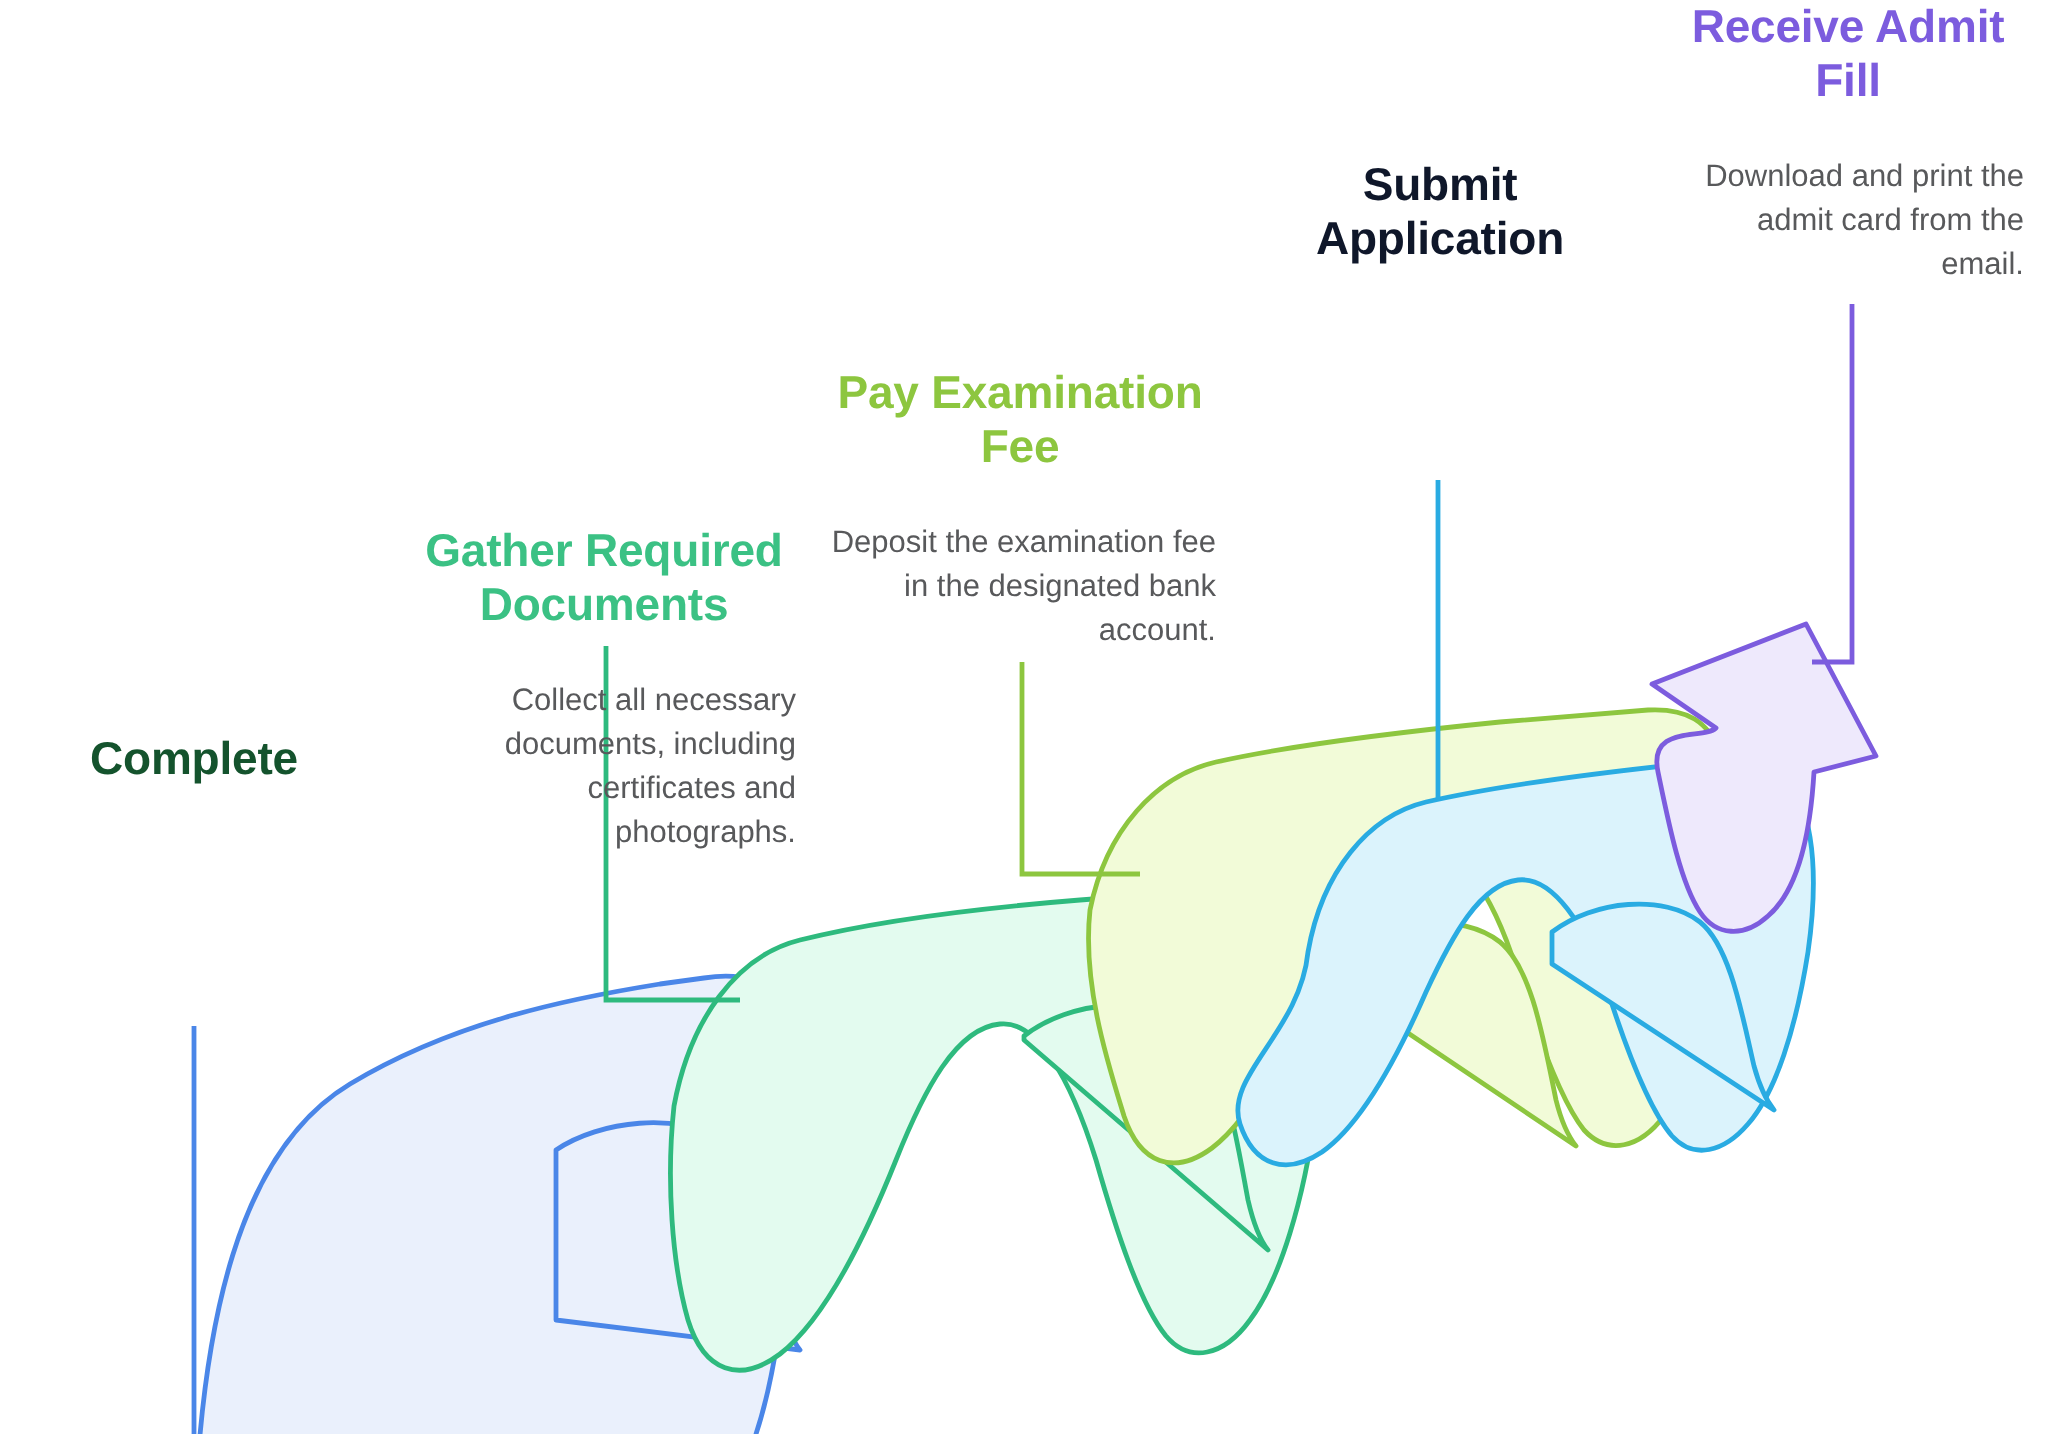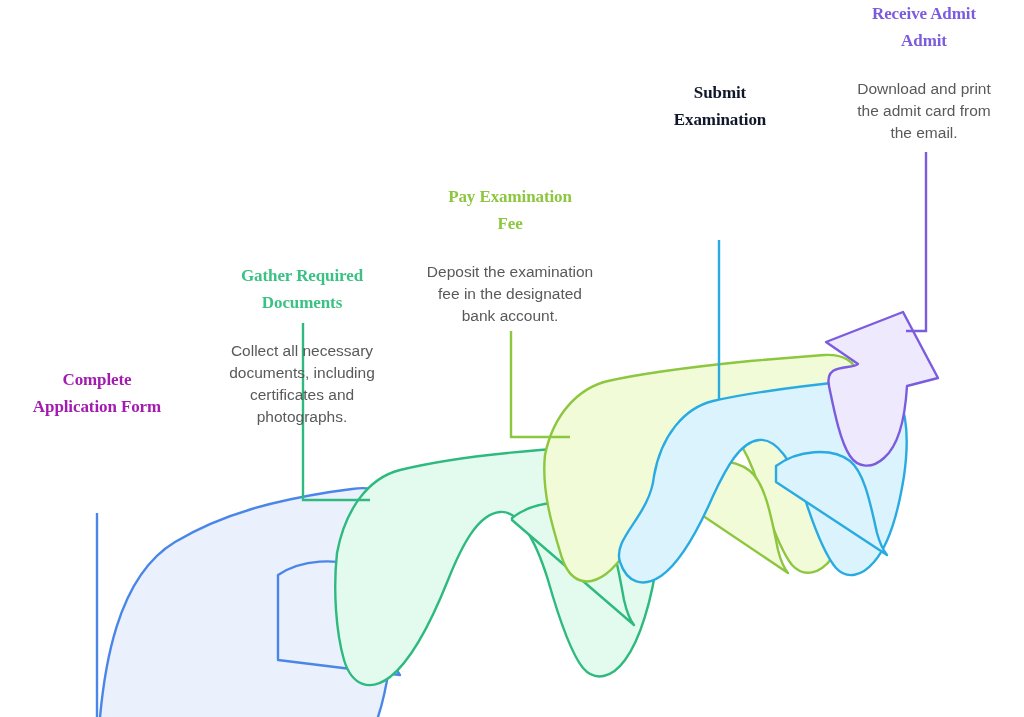--- a/index.html
+++ b/index.html
@@ -25,33 +25,34 @@
     top: 0;
     width: 1024px;
     height: 717px;
   }
   .step-text {
     position: absolute;
     text-align: center;
     box-sizing: border-box;
   }
   .step-title {
-    font-size: 17px;
+    font-size: 23px;
     line-height: 27px;
     font-weight: bold;
     letter-spacing: -0.1px;
     margin: 0 0 6px 0;
-    font-family: Liberation Serif, serif;
+    font-family: Liberation Sans, sans-serif;
   }
   .step-desc {
     font-size: 15.5px;
     line-height: 22px;
     color: #58595b;
-    margin: 13px;
+    margin: 0;
     font-family: "Liberation Sans", sans-serif;
+    text-align: right;
   }
   
   #step-text-1 { left: 2px;   top: 366px; width: 190px; }
   #step-text-1 .step-desc { margin-top: 24px; }
   #step-text-2 { left: 206px; top: 262px; width: 192px; }
   #step-text-2 .step-desc { margin-top: 24px; }
   #step-text-3 { left: 412px; top: 183px; width: 196px; }
   #step-text-3 .step-desc { margin-top: 24px; }
   #step-text-4 { left: 628px; top: 79px;  width: 184px; }
   #step-text-4 .step-desc { margin-top: 24px; }
@@ -171,23 +172,22 @@
 
     <path d="M 511 331 L 511 437 L 570 437" fill="none" stroke="#8dc63f" stroke-width="2.4" stroke-linecap="butt"></path>
 
     <path d="M 719 240 L 719 400" fill="none" stroke="#29abe2" stroke-width="2.4" stroke-linecap="butt"></path>
 
     <path d="M 926 152 L 926 331 L 906 331" fill="none" stroke="#7c5cde" stroke-width="2.4" stroke-linecap="butt"></path>
 
   </svg>
 
   <div class="step-text" id="step-text-1">
-    <div class="step-title" style="color:#a21caf;">
+    <div class="step-title" style="color:#14532d;">
       <span>Complete</span><br>
-      <span>Application Form</span>
     </div>
   </div>
 
   <div class="step-text" id="step-text-2">
     <div class="step-title" style="color:#3bc184;">
       <span>Gather Required</span><br>
       <span>Documents</span>
     </div>
     <p class="step-desc">Collect all necessary documents, including certificates and photographs.</p>
   </div>
@@ -196,25 +196,25 @@
     <div class="step-title" style="color:#8dc63f;">
       <span>Pay Examination</span><br>
       <span>Fee</span>
     </div>
     <p class="step-desc">Deposit the examination fee in the designated bank account.</p>
   </div>
 
   <div class="step-text" id="step-text-4">
     <div class="step-title" style="color:#0f172a;">
       <span>Submit</span><br>
-      <span>Examination</span>
+      <span>Application</span>
     </div>
   </div>
 
   <div class="step-text" id="step-text-5">
     <div class="step-title" style="color:#7c5cde;">
       <span>Receive Admit</span><br>
-      <span>Admit</span>
+      <span>Fill</span>
     </div>
     <p class="step-desc">Download and print the admit card from the email.</p>
   </div>
 
 </div>
 
 </body></html>

